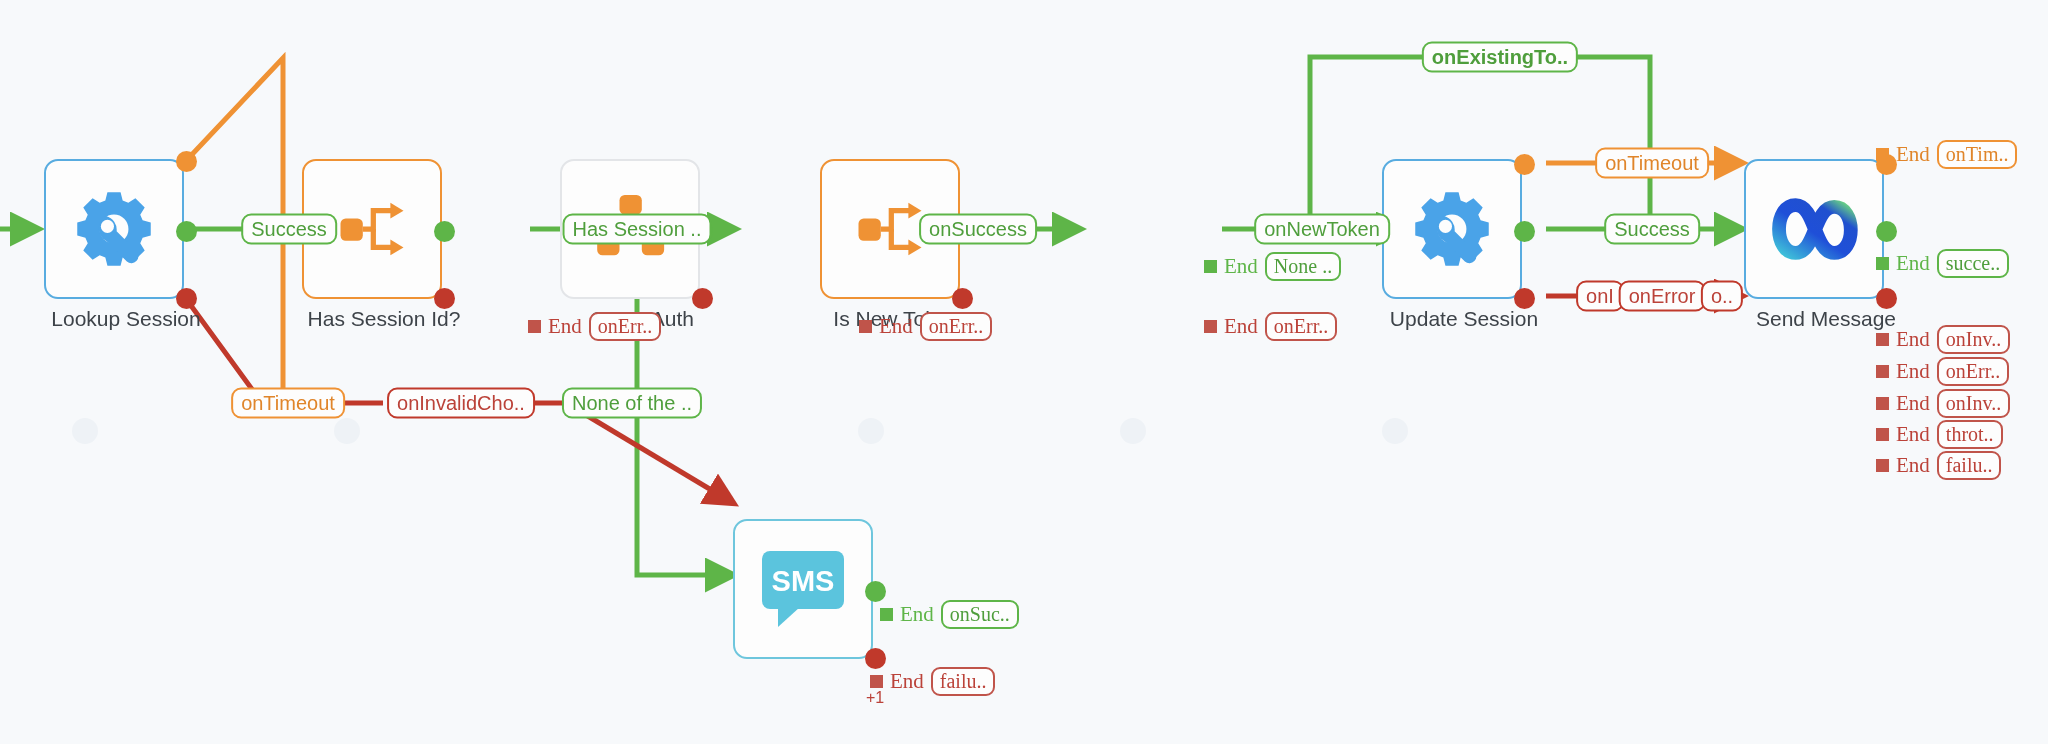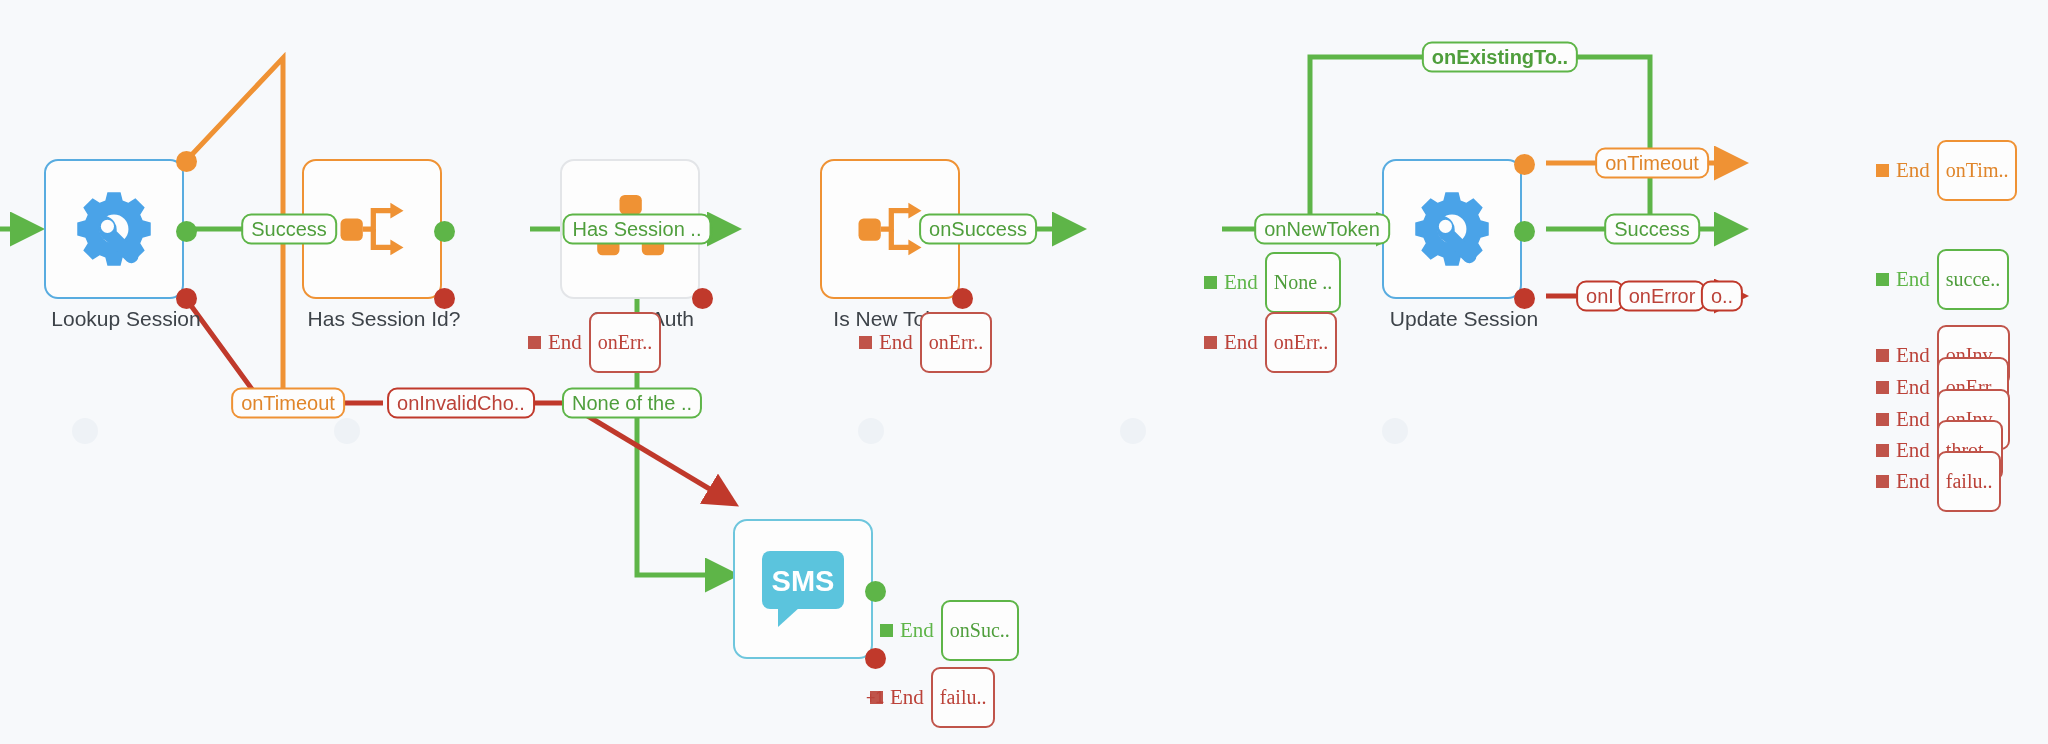--- a/index.html
+++ b/index.html
@@ -42,21 +42,21 @@
   .endrow{position:absolute;display:flex;align-items:center;gap:7px;white-space:nowrap;}
   .endsq{width:13px;height:13px;display:inline-block;flex:0 0 auto;}
   .endsq.green{background:#5eb548;}
   .endsq.orange{background:#ef9234;}
   .endsq.red{background:#c0544a;}
   .endtxt{font-family:"Liberation Serif", serif;font-size:21px;}
   .endtxt.green{color:#5eb548;}
   .endtxt.orange{color:#e0852a;}
   .endtxt.red{color:#bb4239;}
   .endpill{font-family:"Liberation Serif", serif;font-size:20px;border-radius:9px;
-           border:2px solid;padding:16px 7px;background:#fdfdfd;line-height:1.25;}
+           border:2px solid;padding:0px 7px;background:#fdfdfd;line-height:1.25;}
   .endpill.green{border-color:#5eb548;color:#4f9e3c;}
   .endpill.orange{border-color:#ef9234;color:#e0852a;}
   .endpill.red{border-color:#c0544a;color:#bb4239;}
   .plusone{position:absolute;font-size:16px;color:#bb4239;}
 
   
   .bgdot{position:absolute;width:26px;height:26px;border-radius:50%;background:#eef2f6;}
 </style>
 </head>
 <body>
@@ -167,20 +167,37 @@
       <circle cx="32" cy="32" r="11" fill="#fdfdfd"></circle>
       <path fill="#4aa3e8" d="M26 22a11 11 0 0 0 .4 19.4l15.4 15.4a5.4 5.4 0 0 0 7.6-7.6L34 33.8A11 11 0 0 0 26 22z"></path>
       <circle cx="27" cy="30" r="5" fill="#fdfdfd"></circle>
     </svg>
     <div class="node-label">Update Session</div>
     <div class="port orange" style="left:130px;top:-7px;"></div>
     <div class="port green" style="left:130px;top:60px;"></div>
     <div class="port red" style="left:130px;top:127px;"></div>
   </div>
 
+  <div class="node blue" style="left:1744px;top:159px;">
+    <svg width="92" height="70" viewBox="0 0 100 72">
+      <defs>
+        <linearGradient id="loopg" x1="0" y1="1" x2="1" y2="0">
+          <stop offset="0" stop-color="#3fc1d9"></stop>
+          <stop offset="0.45" stop-color="#1f4fd8"></stop>
+          <stop offset="0.78" stop-color="#2050cf"></stop>
+          <stop offset="1" stop-color="#6edc7e"></stop>
+        </linearGradient>
+      </defs>
+      <path d="M30 10 C6 10 6 62 30 62 C52 62 50 12 72 12 C96 12 96 62 72 62 C50 62 52 10 30 10 Z" fill="none" stroke="url(#loopg)" stroke-width="15" stroke-linecap="round"></path>
+    </svg>
+    <div class="node-label">Send Message</div>
+    <div class="port orange" style="left:130px;top:-7px;"></div>
+    <div class="port green" style="left:130px;top:60px;"></div>
+    <div class="port red" style="left:130px;top:127px;"></div>
+  </div>
 
   <div class="node cyan" style="left:733px;top:519px;">
     <svg width="86" height="80" viewBox="0 0 86 80">
       <rect x="2" y="2" width="82" height="58" rx="8" fill="#5bc4dd"></rect>
       <path d="M18,58 L18,78 L40,58 z" fill="#5bc4dd"></path>
       <text x="43" y="42" text-anchor="middle" fill="#ffffff" font-family="Liberation Sans, sans-serif" font-size="29" font-weight="bold">SMS</text>
     </svg>
     <div class="port green" style="left:130px;top:60px;"></div>
     <div class="port red" style="left:130px;top:127px;"></div>
   </div>

